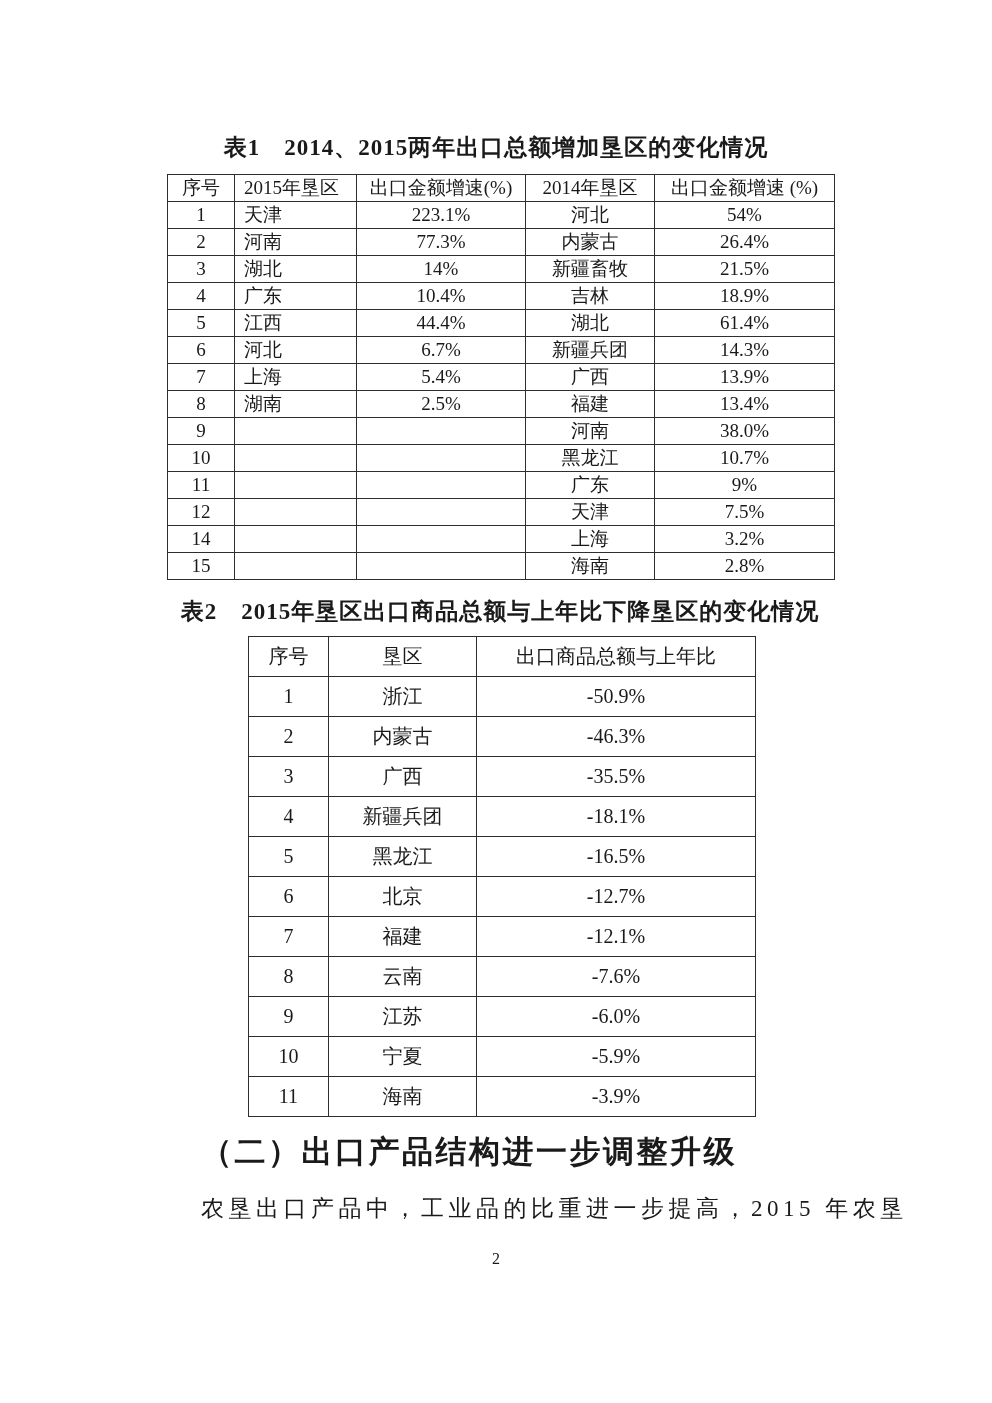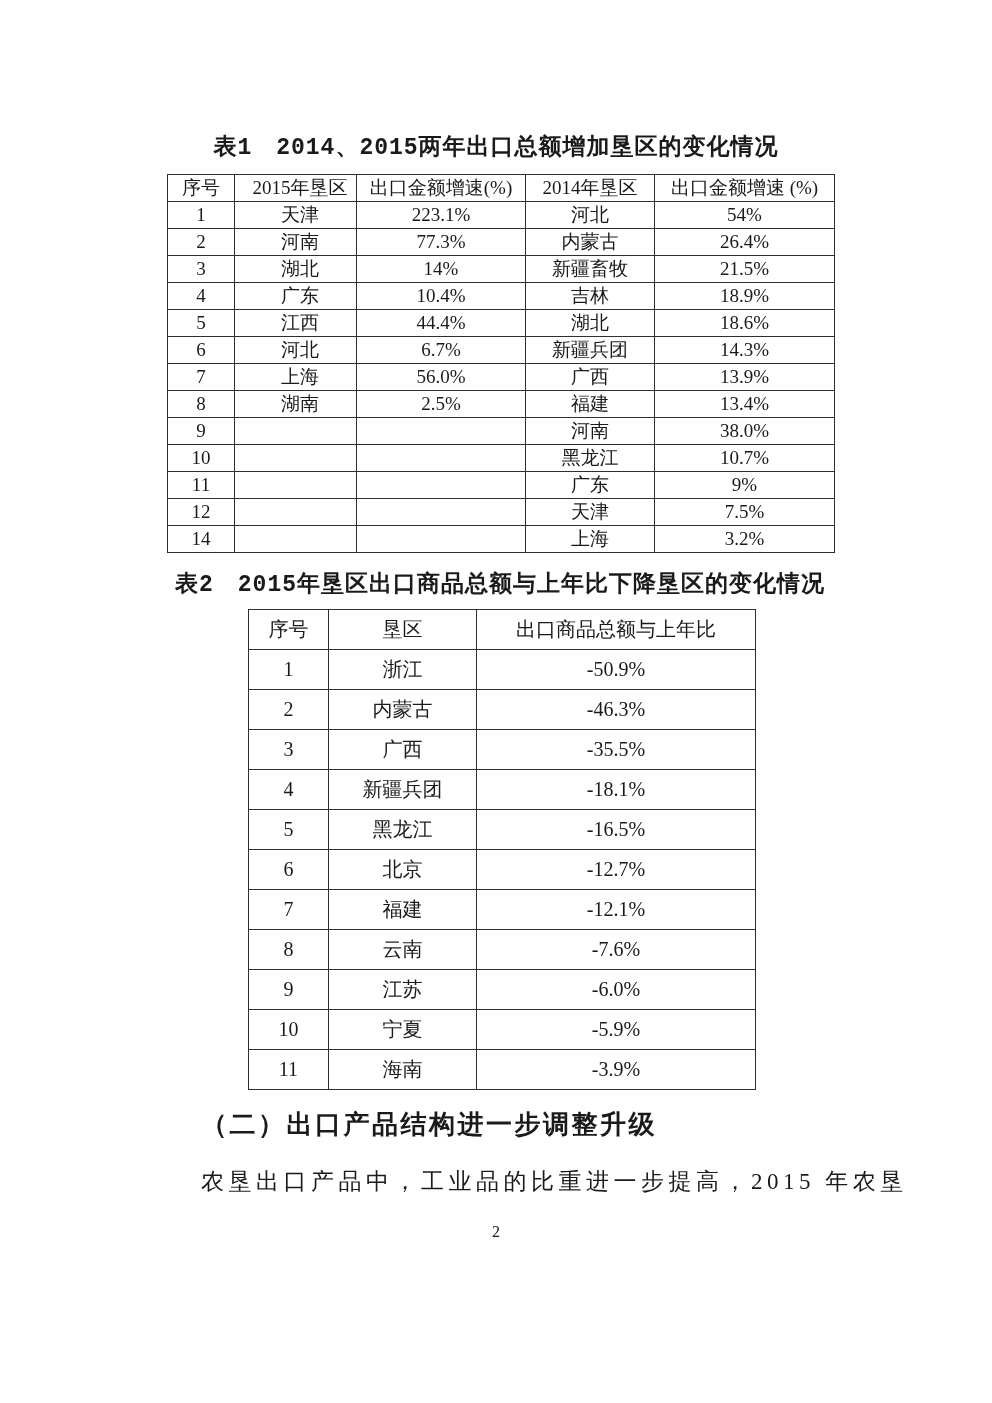--- a/index.html
+++ b/index.html
@@ -19,21 +19,20 @@
     height: 1403px;
     overflow: hidden;
   }
   .tbl-title {
     margin: 0;
     text-align: center;
     font-size: 23px;
     font-weight: bold;
     letter-spacing: 1px;
     line-height: 30px;
-    font-family: Liberation Mono, monospace;
   }
   .t1 { padding-top: 133px; }
   .t2 { padding-top: 17px; padding-left: 8px; }
 
   table {
     border-collapse: collapse;
     table-layout: fixed;
     font-size: 19px;
   }
   #table1 {
@@ -50,26 +49,26 @@
     text-align: center;
     font-weight: normal;
     padding: 0;
     overflow: hidden;
     white-space: nowrap;
   }
   #table1 tr { height: 26.7px; }
   #table2 tr { height: 40px; }
   
   #table1 th:nth-child(2), #table1 td:nth-child(2) {
-    text-align: center;
+    text-align: left;
     padding-left: 9px;
   }
   .section-heading {
     margin: 20px 0 16px 201px;
-    font-size: 26px;
+    font-size: 31px;
     font-weight: bold;
     letter-spacing: 2.5px;
     line-height: 30px;
   }
   .body-paragraph {
     margin: 27px 0 0 201px;
     font-size: 23px;
     letter-spacing: 4.5px;
     line-height: 30px;
     white-space: nowrap;
@@ -131,33 +130,33 @@
           <td>广东</td>
           <td>10.4%</td>
           <td>吉林</td>
           <td>18.9%</td>
         </tr>
         <tr>
           <td>5</td>
           <td>江西</td>
           <td>44.4%</td>
           <td>湖北</td>
-          <td>18.6%</td>
+          <td>61.4%</td>
         </tr>
         <tr>
           <td>6</td>
           <td>河北</td>
           <td>6.7%</td>
           <td>新疆兵团</td>
           <td>14.3%</td>
         </tr>
         <tr>
           <td>7</td>
           <td>上海</td>
-          <td>56.0%</td>
+          <td>5.4%</td>
           <td>广西</td>
           <td>13.9%</td>
         </tr>
         <tr>
           <td>8</td>
           <td>湖南</td>
           <td>2.5%</td>
           <td>福建</td>
           <td>13.4%</td>
         </tr>
@@ -188,20 +187,27 @@
           <td></td>
           <td>天津</td>
           <td>7.5%</td>
         </tr>
         <tr>
           <td>14</td>
           <td></td>
           <td></td>
           <td>上海</td>
           <td>3.2%</td>
+        </tr>
+        <tr>
+          <td>15</td>
+          <td></td>
+          <td></td>
+          <td>海南</td>
+          <td>2.8%</td>
         </tr>
       </tbody>
   </table>
 
   <h2 class="tbl-title t2">表2　2015年垦区出口商品总额与上年比下降垦区的变化情况</h2>
 
   <table id="table2">
     <colgroup>
       <col style="width:80px">
       <col style="width:148px">

